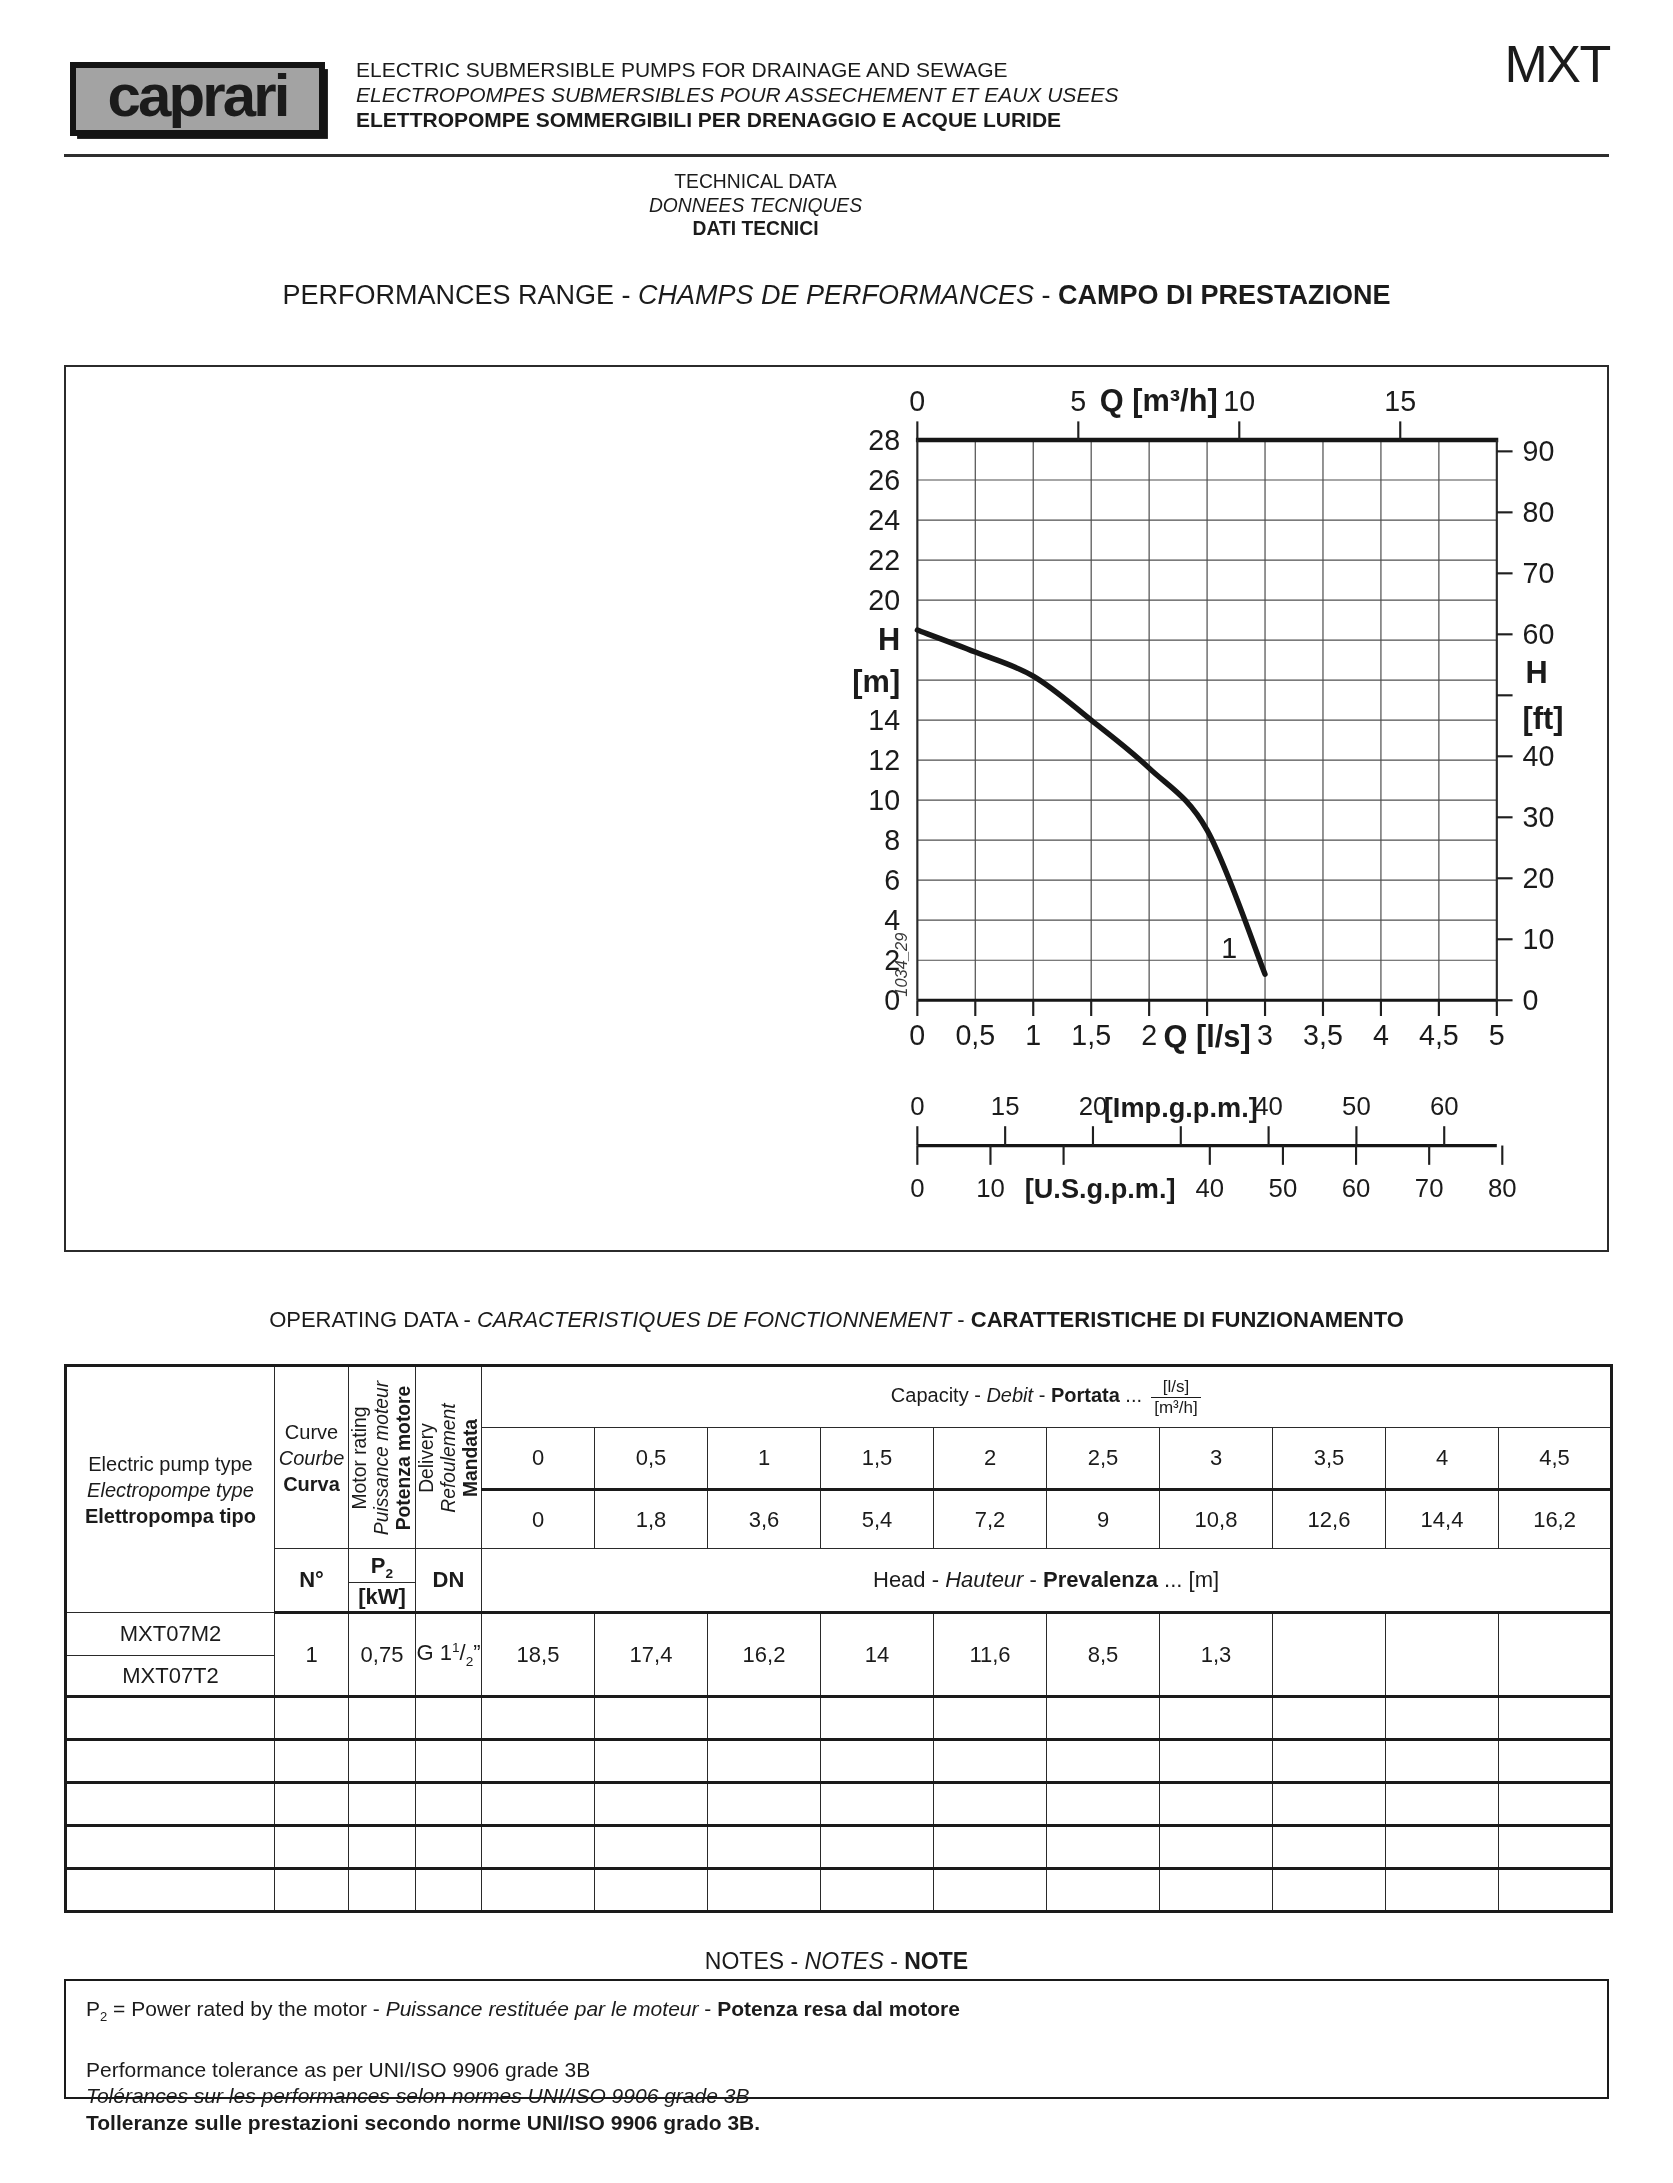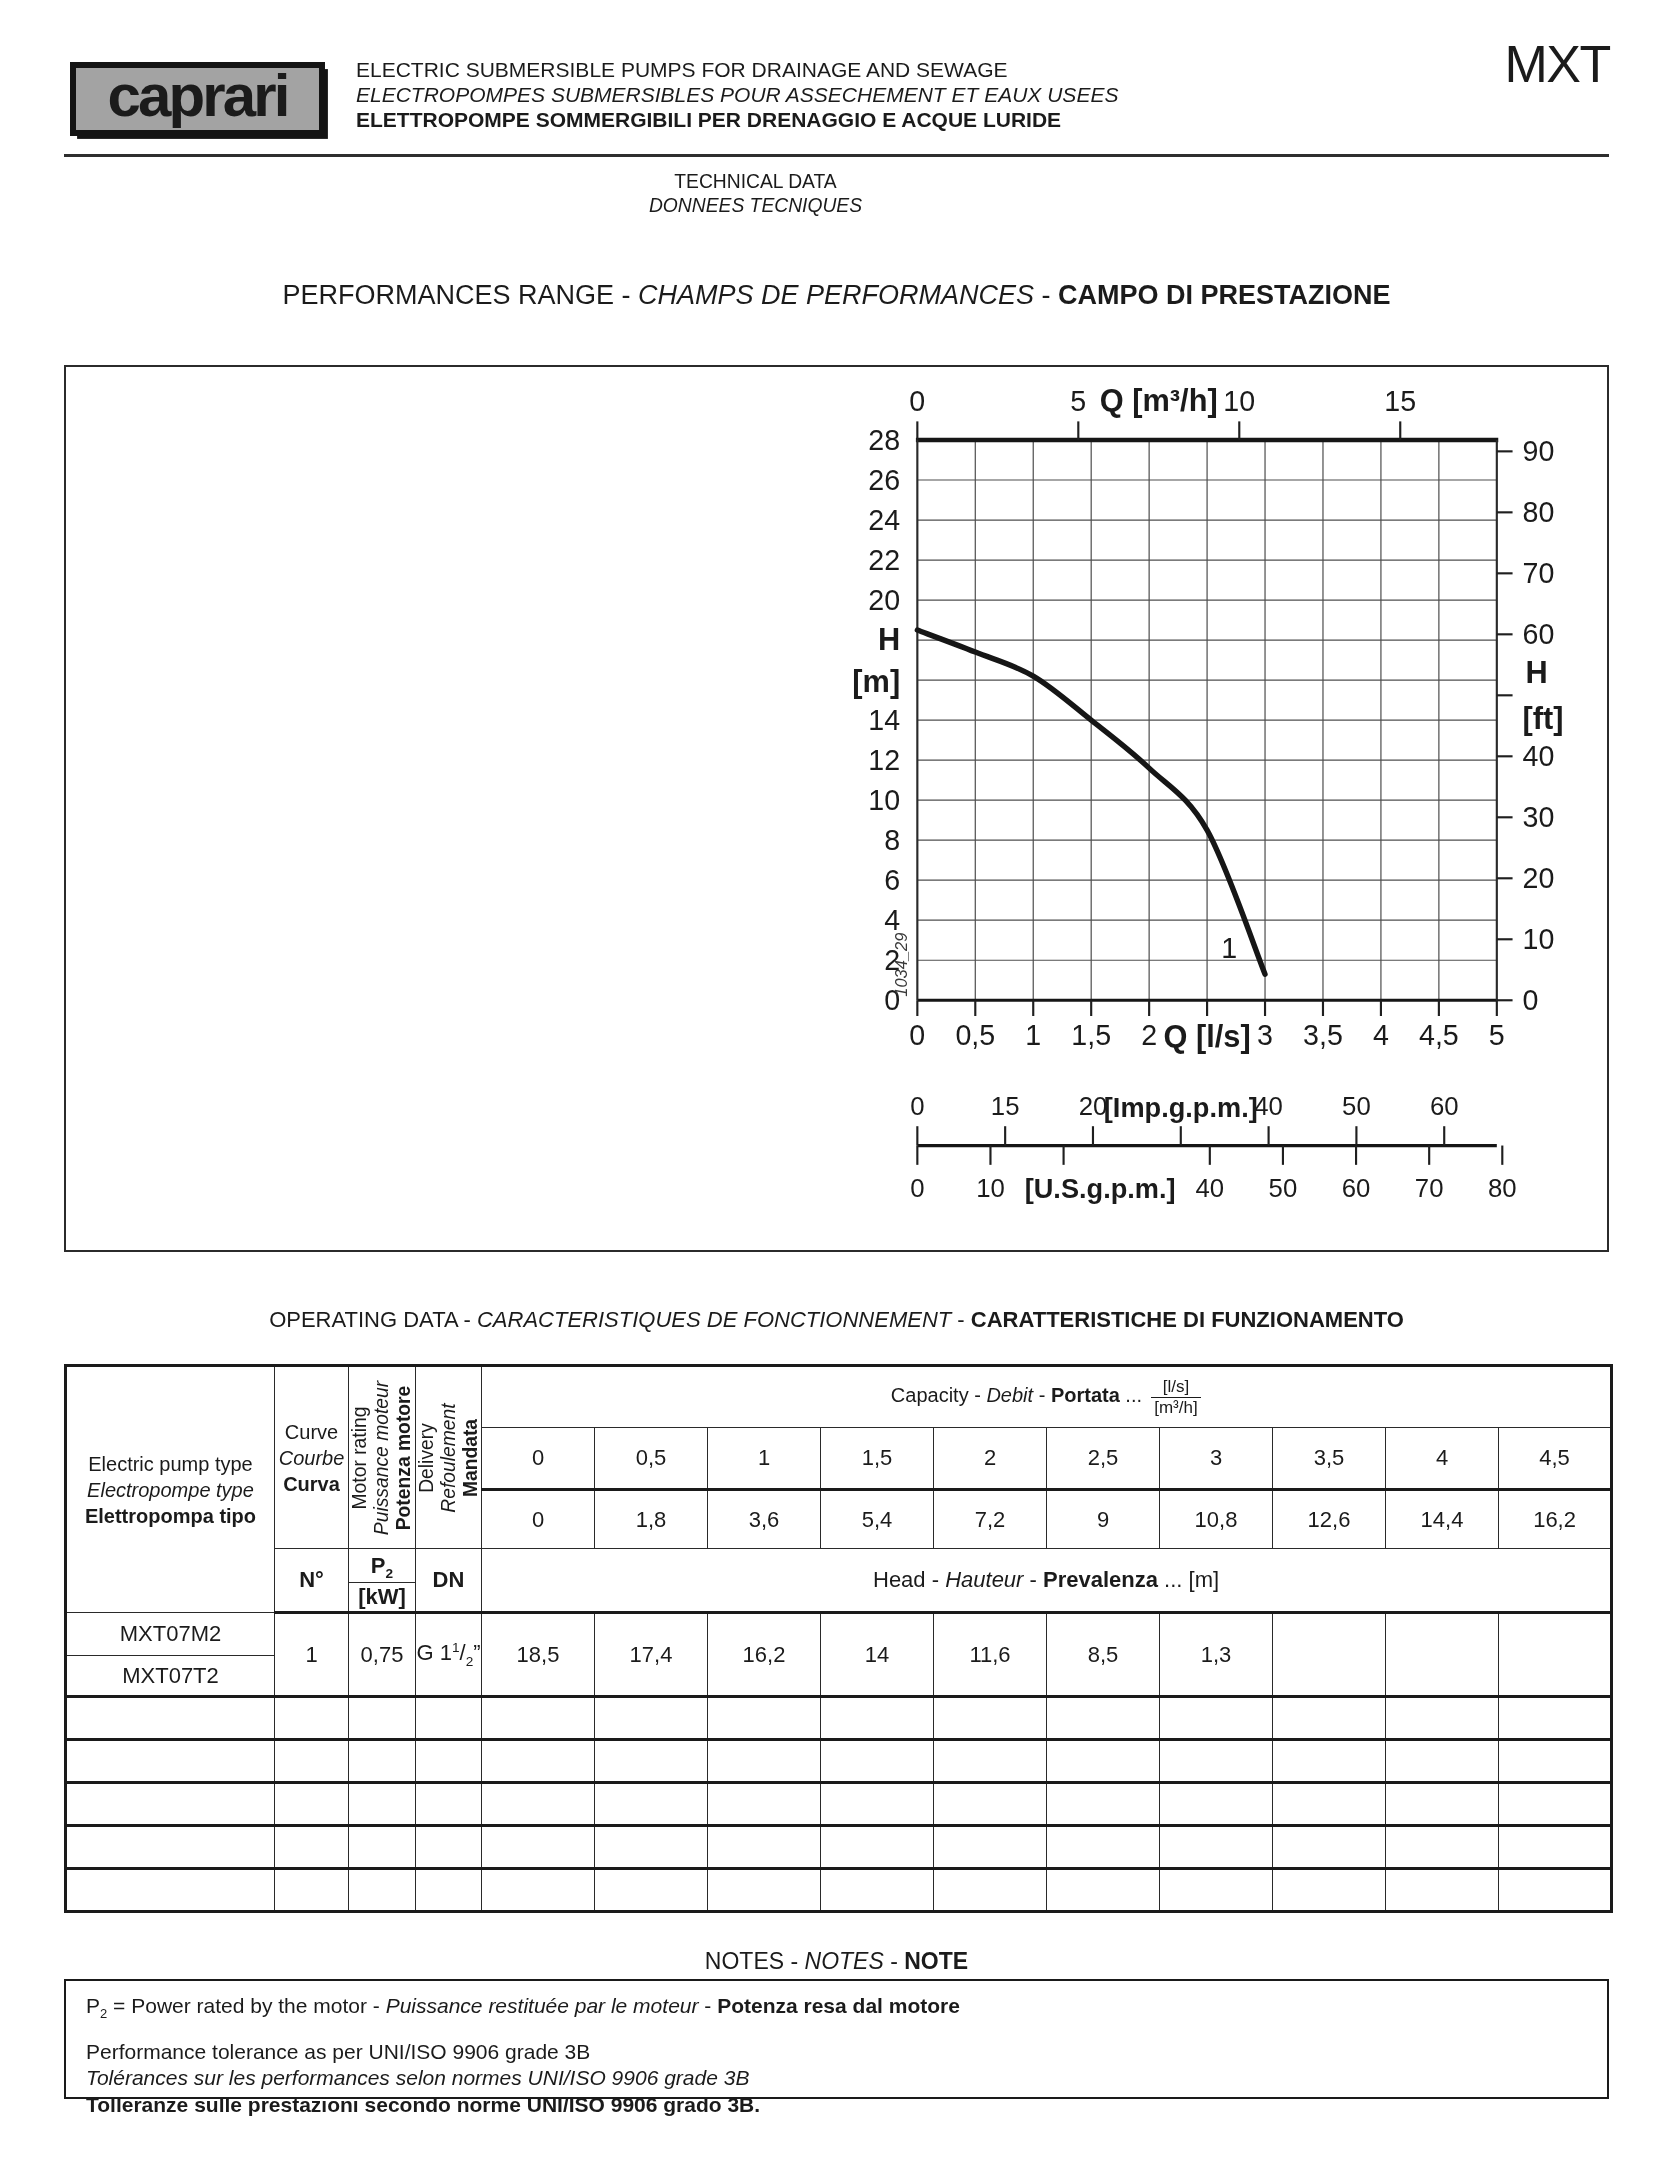--- a/index.html
+++ b/index.html
@@ -59,21 +59,21 @@
   .frac{display:inline-block;vertical-align:middle;margin-left:8.6px;font-size:17px;line-height:19.3px;text-align:center}
   .frac .ftop{display:block;border-bottom:1.4px solid #1b1b1b;padding:0 3.6px}
   .frac .fbot{display:block;padding:0 3.6px}
   .capband{font-size:20px}
   sup,sub{font-size:62%}
 
   
   .notestitle{position:absolute;left:0;top:1948px;width:1673px;text-align:center;font-size:23px}
   .notesbox{position:absolute;left:64px;top:1979px;width:1545px;height:120px;border:2.9px solid #1a1a1a;
             box-sizing:border-box;padding:8.6px 20px;font-size:21px}
-  .notesbox .l1{margin-bottom:10px;line-height:31px}
+  .notesbox .l1{margin-bottom:21px;line-height:38px}
   .notesbox .l{line-height:26.5px}
 </style>
 </head>
 <body>
 
 <div class="page">
 
   <div class="logo">
     <span>caprari</span>
   </div>
@@ -81,20 +81,21 @@
     <div class="st-n">ELECTRIC SUBMERSIBLE PUMPS FOR DRAINAGE AND SEWAGE</div>
     <div class="st-i">ELECTROPOMPES SUBMERSIBLES POUR ASSECHEMENT ET EAUX USEES</div>
     <div class="st-b">ELETTROPOMPE SOMMERGIBILI PER DRENAGGIO E ACQUE LURIDE</div>
   </div>
   <div class="model">MXT</div>
   <div class="rule"></div>
 
   <div class="tech">
     <div class="st-n">TECHNICAL DATA</div>
     <div class="st-i">DONNEES TECNIQUES</div>
+    <div class="st-b">DATI TECNICI</div>
   </div>
   <div class="perf"><span class="st-n">PERFORMANCES RANGE</span> - <span class="st-i">CHAMPS DE PERFORMANCES</span> - <span class="st-b">CAMPO DI PRESTAZIONE</span></div>
 
   <div class="chartbox">
     <svg id="chart" viewBox="0 0 2154 1234" preserveAspectRatio="none">
         <g>
           <line x1="1271" y1="102" x2="1271" y2="885" stroke="#4f4f4f" stroke-width="1.7"></line>
           <line x1="1352" y1="102" x2="1352" y2="885" stroke="#4f4f4f" stroke-width="1.7"></line>
           <line x1="1433" y1="102" x2="1433" y2="885" stroke="#4f4f4f" stroke-width="1.7"></line>
           <line x1="1514" y1="102" x2="1514" y2="885" stroke="#4f4f4f" stroke-width="1.7"></line>

